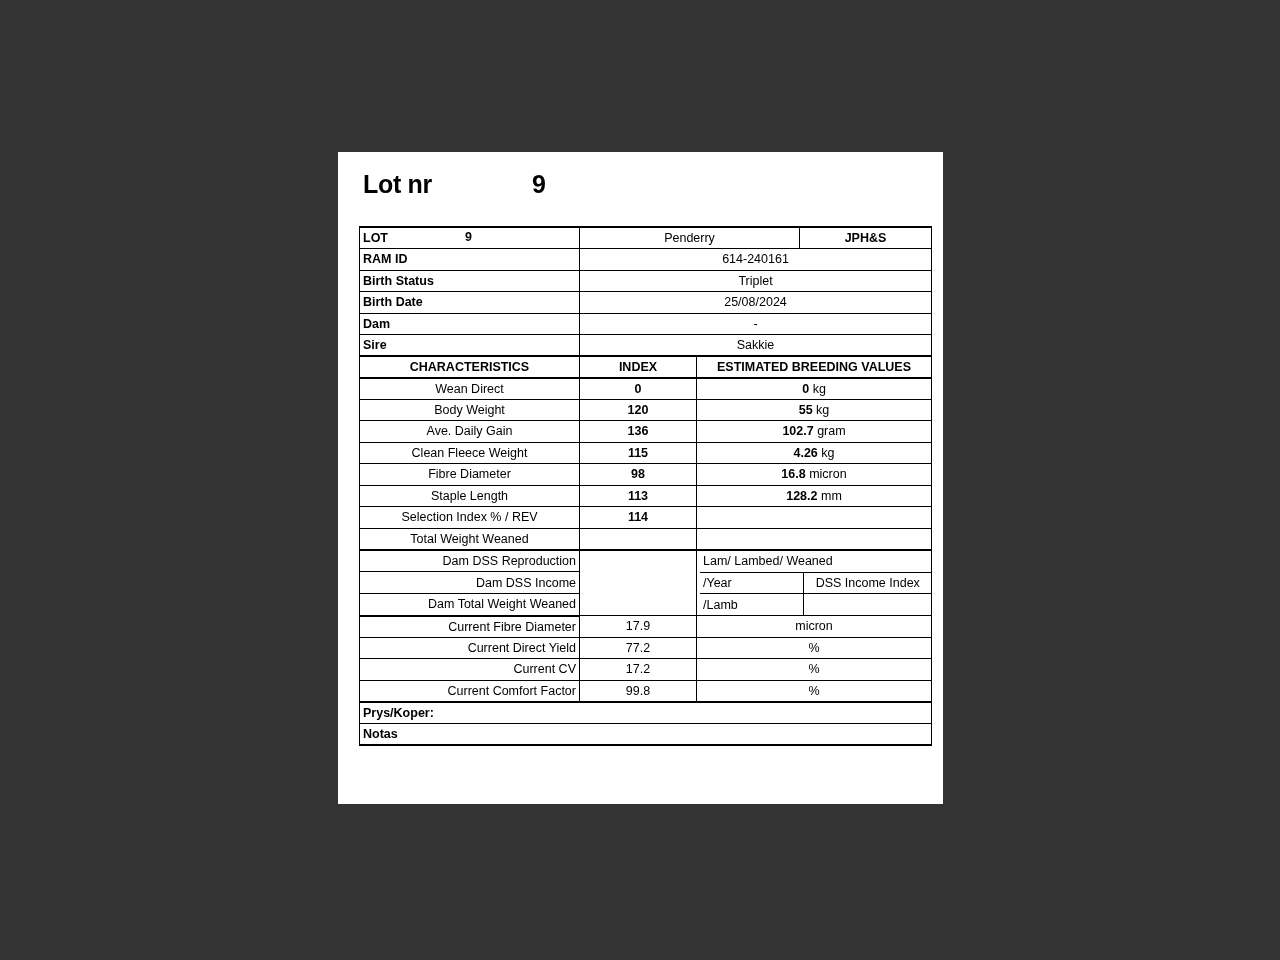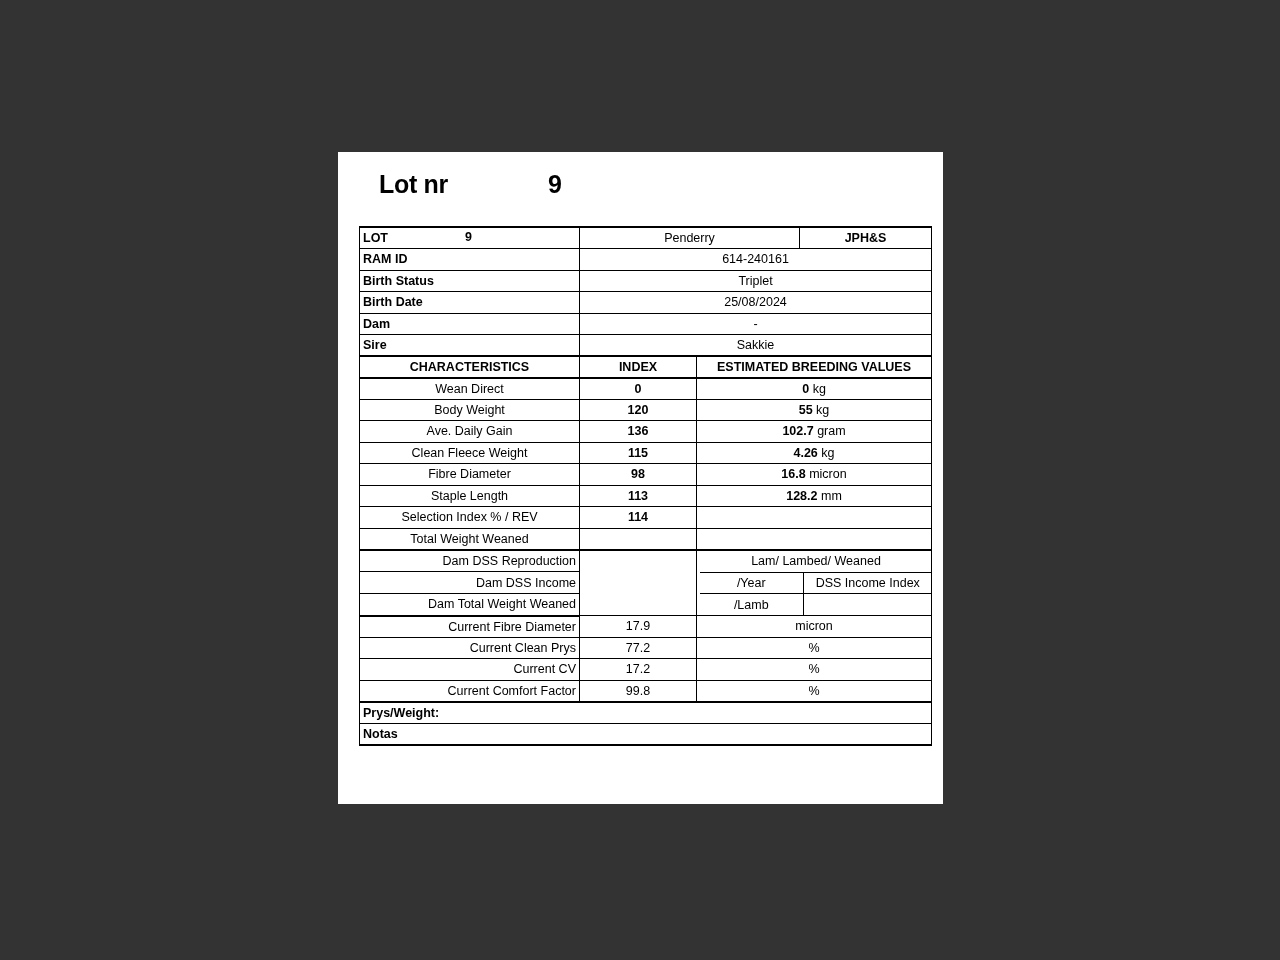--- a/index.html
+++ b/index.html
@@ -24,21 +24,21 @@
     left: 338px;
     top: 152px;
     width: 605px;
     height: 652px;
     background: #ffffff;
     box-sizing: border-box;
   }
 
   #doc-title {
     position: absolute;
-    left: 41px;
+    left: 25px;
     top: 18px;
     font-size: 25px;
     font-weight: bold;
     letter-spacing: -0.3px;
     color: #000;
     white-space: pre;
   }
   #doc-title .num {
     display: inline-block;
     margin-left: 100px;
@@ -102,21 +102,20 @@
   }
   table.dss-inner td {
     border: 0;
     height: 21.5px;
     font-size: 12.5px;
     line-height: 14px;
     padding: 0 3px;
     vertical-align: middle;
     white-space: nowrap;
     box-sizing: border-box;
-    text-align: center;
   }
   table.dss-inner td.box {
     border-left: 1px solid #000;
     border-bottom: 1px solid #000;
     text-align: center;
   }
   table.dss-inner td.box-last {
     border-left: 1px solid #000;
     text-align: center;
   }
@@ -256,37 +255,37 @@
         <tr class="thick-bot">
           <td class="rgt thick-l">Dam Total Weight Weaned</td>
         </tr>
 
         <tr>
           <td class="rgt thick-l">Current Fibre Diameter</td>
           <td class="ctr">17.9</td>
           <td class="lft thick-r" colspan="2">micron</td>
         </tr>
         <tr>
-          <td class="rgt thick-l">Current Clean Prys</td>
+          <td class="rgt thick-l">Current Direct Yield</td>
           <td class="ctr">77.2</td>
           <td class="lft thick-r" colspan="2">%</td>
         </tr>
         <tr>
           <td class="rgt thick-l">Current CV</td>
           <td class="ctr">17.2</td>
           <td class="lft thick-r" colspan="2">%</td>
         </tr>
         <tr class="thick-bot">
           <td class="rgt thick-l">Current Comfort Factor</td>
           <td class="ctr">99.8</td>
           <td class="lft thick-r" colspan="2">%</td>
         </tr>
 
         <tr>
-          <td class="label-b thick-l thick-r" colspan="4"><span>Prys/Weight:</span><span></span></td>
+          <td class="label-b thick-l thick-r" colspan="4"><span>Prys/Koper:</span><span></span></td>
         </tr>
         <tr class="thick-bot">
           <td class="label-b thick-l thick-r notas" colspan="4"><span>Notas</span><span></span></td>
         </tr>
 
       </tbody>
     </table>
 
   </div>
 </div>

